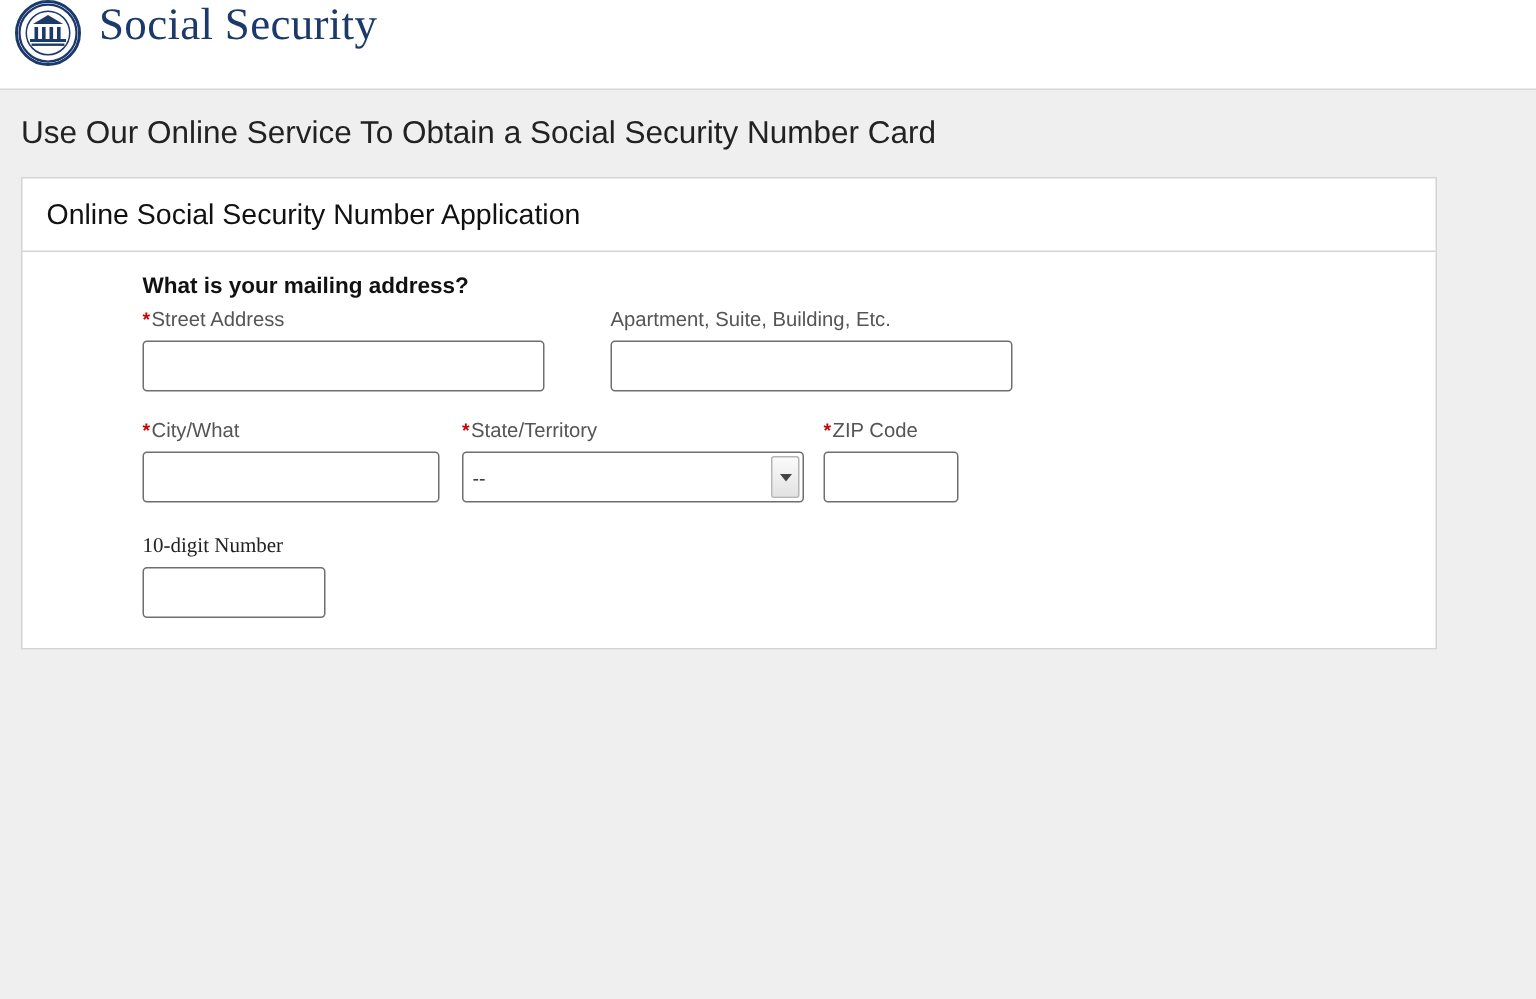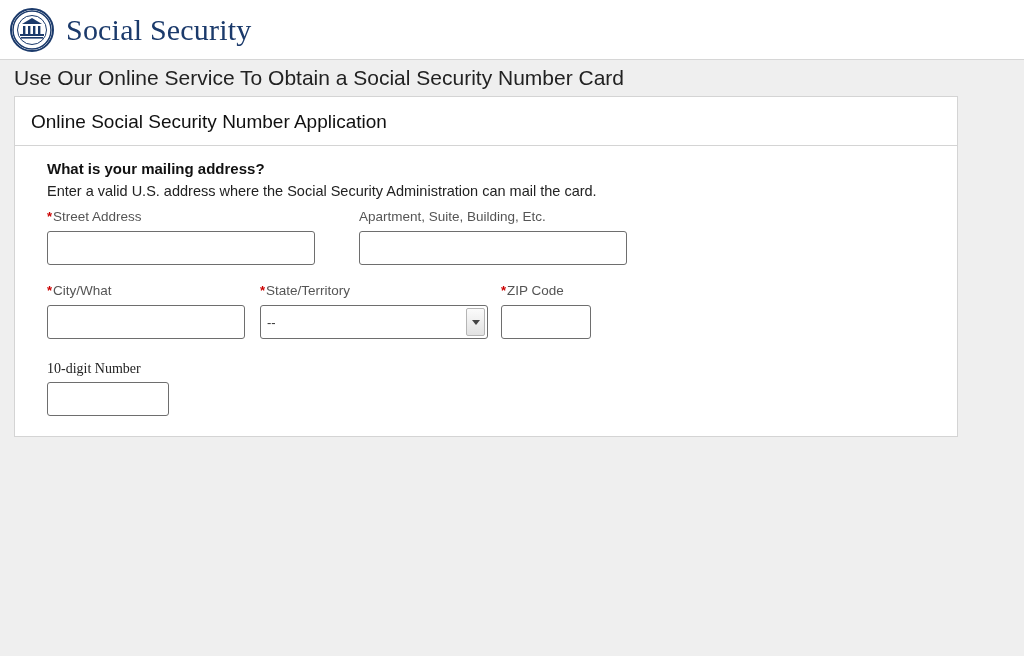--- a/index.html
+++ b/index.html
@@ -11,21 +11,20 @@
     background: #ffffff;
     font-family: "Liberation Sans", sans-serif;
     overflow: hidden;
   }
 
   
   .site-header {
     height: 60px;
     background: #ffffff;
     display: flex;
-    align-items: center;
     padding-left: 10px;
     border-bottom: 1px solid #d6d6d6;
   }
   .seal {
     width: 44px;
     height: 44px;
     flex: 0 0 44px;
     border-radius: 50%;
     background: #ffffff;
     border: 2px solid #1b3a6b;
@@ -38,21 +37,21 @@
     font-family: "Liberation Serif", serif;
     font-size: 30px;
     color: #1b3a6b;
     letter-spacing: 0.2px;
     font-weight: 400;
   }
 
   
   .title-band {
     background: #efefef;
-    height: 36px;
+    height: 58px;
     display: flex;
     align-items: center;
     padding-left: 14px;
   }
   .title-band h1 {
     margin: 0;
     font-size: 21px;
     font-weight: 400;
     color: #222222;
   }
@@ -84,20 +83,21 @@
   }
   .req-star {
     color: #cc0000;
     font-weight: bold;
     font-size: 13px;
     padding-right: 1px;
   }
 
   .card-body {
     padding: 14px 16px 20px 32px;
+    margin-left: 48px;
   }
   .section-q {
     font-size: 15px;
     font-weight: bold;
     color: #111111;
     margin: 0 0 6px 0;
   }
   .section-help {
     font-size: 14.5px;
     color: #222222;
@@ -221,21 +221,20 @@
 
   <div class="card">
 
     <div class="card-head">
       <h2>Online Social Security Number Application</h2>
     </div>
 
     <div class="card-body">
 
       <p class="section-q">What is your mailing address?</p>
-      <p class="section-help">Enter a valid U.S. address where the Social Security Administration can mail the card.</p>
 
       <div class="field-row">
         <div class="field">
           <div class="field-label">
             <span class="req-star">*</span>
             <span>Street Address</span>
           </div>
           <input class="w-street" type="text" placeholder="" style="">
         </div>
 

